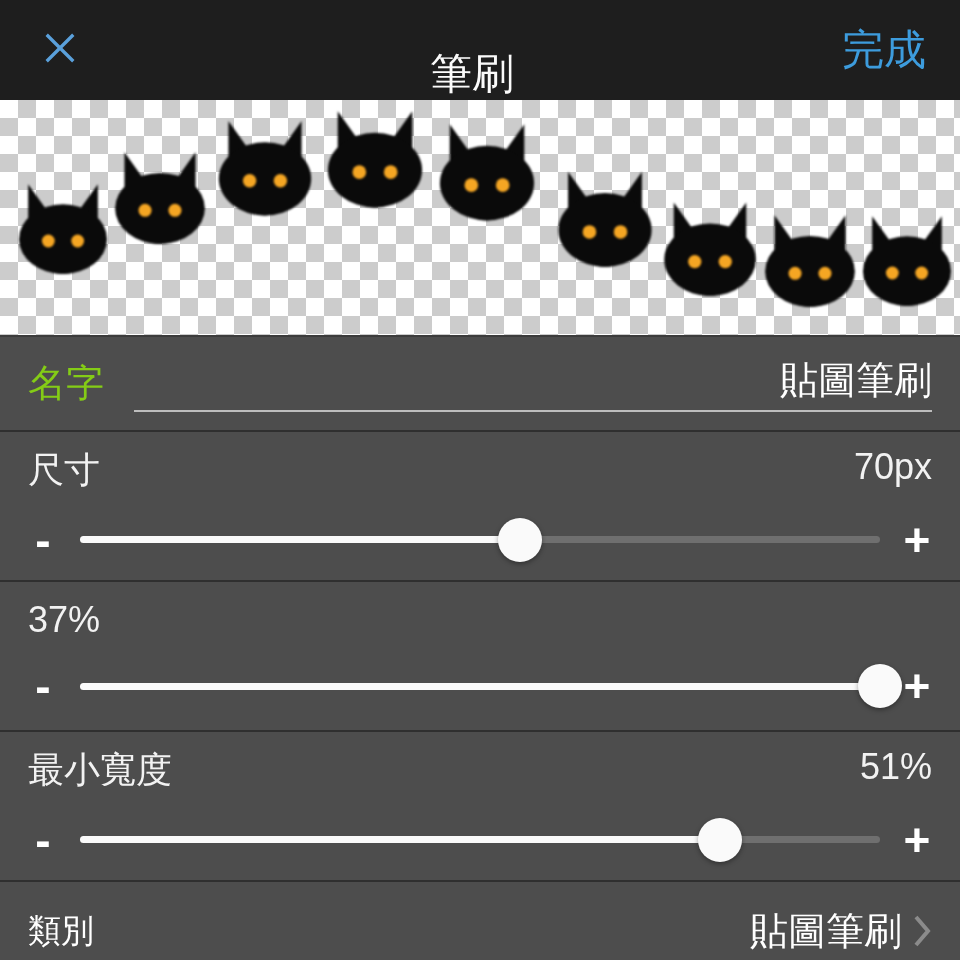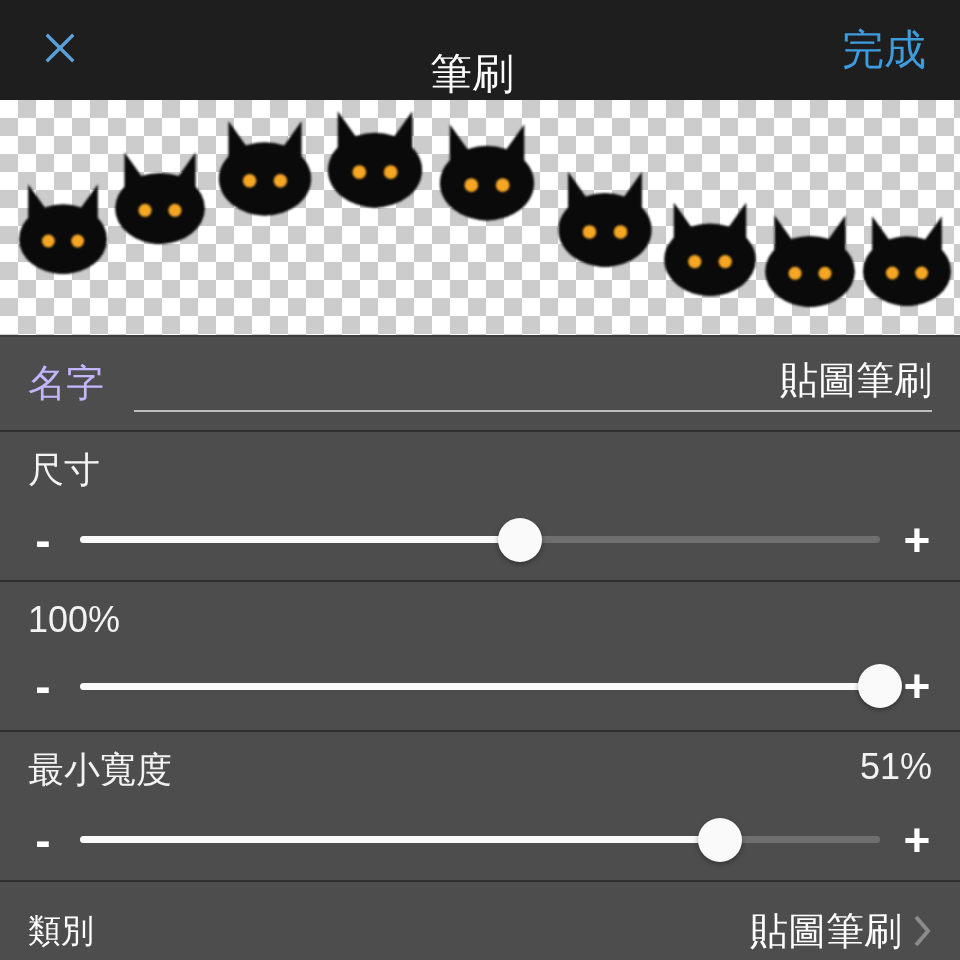--- a/index.html
+++ b/index.html
@@ -22,21 +22,21 @@
     background-size:36px 36px;
     background-position:0 0,18px 18px;
     position:relative;
     overflow:hidden;
   }
   .cat { position:absolute; width:110px; filter:blur(1px);}
   .cat svg { width:100%; height:auto; display:block;}
   
   
   .name-row { height:95px; background:#4d4d4d; display:flex; align-items:center; padding:0 28px; border-top:2px solid #3c3c3c;}
-  .name-label { font-size:38px; color:#c4b5fd; }
+  .name-label { font-size:38px; color:#84cc16; }
   .name-field { flex:1; margin-left:30px; border-bottom:2px solid #bdbdbd; height:56px; display:flex; align-items:center; justify-content:flex-end; padding-bottom:4px;}
   .name-value { font-size:38px; color:#fff; }
   
   
   .slider-row { height:150px; background:#4d4d4d; border-top:2px solid #2f2f2f; padding:0 28px; display:flex; flex-direction:column; justify-content:center;}
   .slider-top { display:flex; justify-content:space-between; font-size:36px; margin-bottom:18px; color:#f2f2f2;}
   .slider-ctrl { display:flex; align-items:center; gap:22px;}
   .pm { font-size:46px; font-weight:700; color:#fff; width:30px; text-align:center; cursor:pointer; user-select:none;}
   .track { position:relative; flex:1; height:42px; display:flex; align-items:center;}
   .track-bg { position:absolute; height:7px; width:100%; background:#6f6f6f; border-radius:4px;}
@@ -143,35 +143,36 @@
 <div class="name-row">
   <div class="name-label">名字</div>
   <div class="name-field">
     <div class="name-value">貼圖筆刷</div>
   </div>
 </div>
 
 <div class="slider-row">
   <div class="slider-top">
     <span>尺寸</span>
+    <span>70px</span>
   </div>
   <div class="slider-ctrl">
     <div class="pm">-</div>
     <div class="track">
       <div class="track-bg"></div>
         <div class="track-fill" style="width: 55%;"></div>
         <div class="thumb" style="left: 55%;"></div>
     </div>
     <div class="pm">+</div>
   </div>
 </div>
 
 <div class="slider-row">
   <div class="slider-top">
-    <span>100%</span>
+    <span>37%</span>
   </div>
   <div class="slider-ctrl">
     <div class="pm">-</div>
     <div class="track">
       <div class="track-bg"></div>
         <div class="track-fill" style="width: 100%;"></div>
         <div class="thumb" style="left: 100%;"></div>
     </div>
     <div class="pm">+</div>
   </div>

